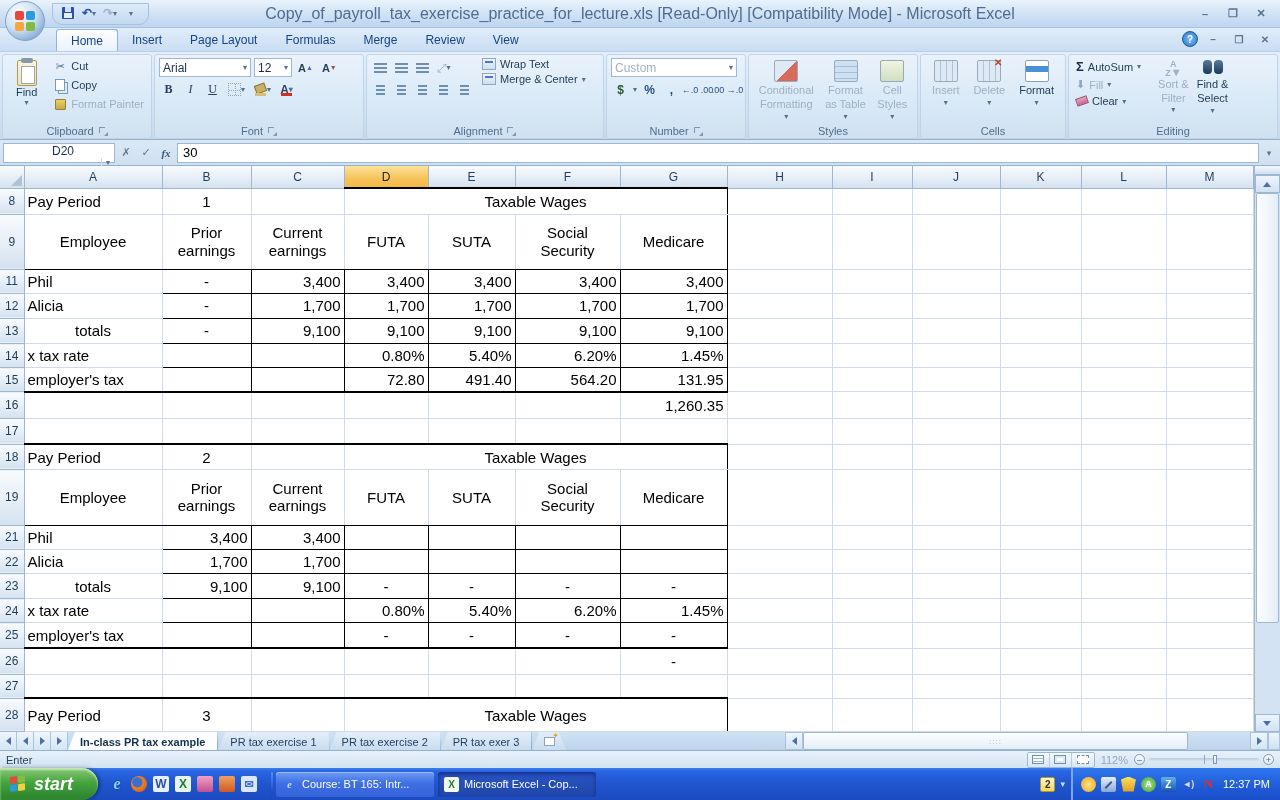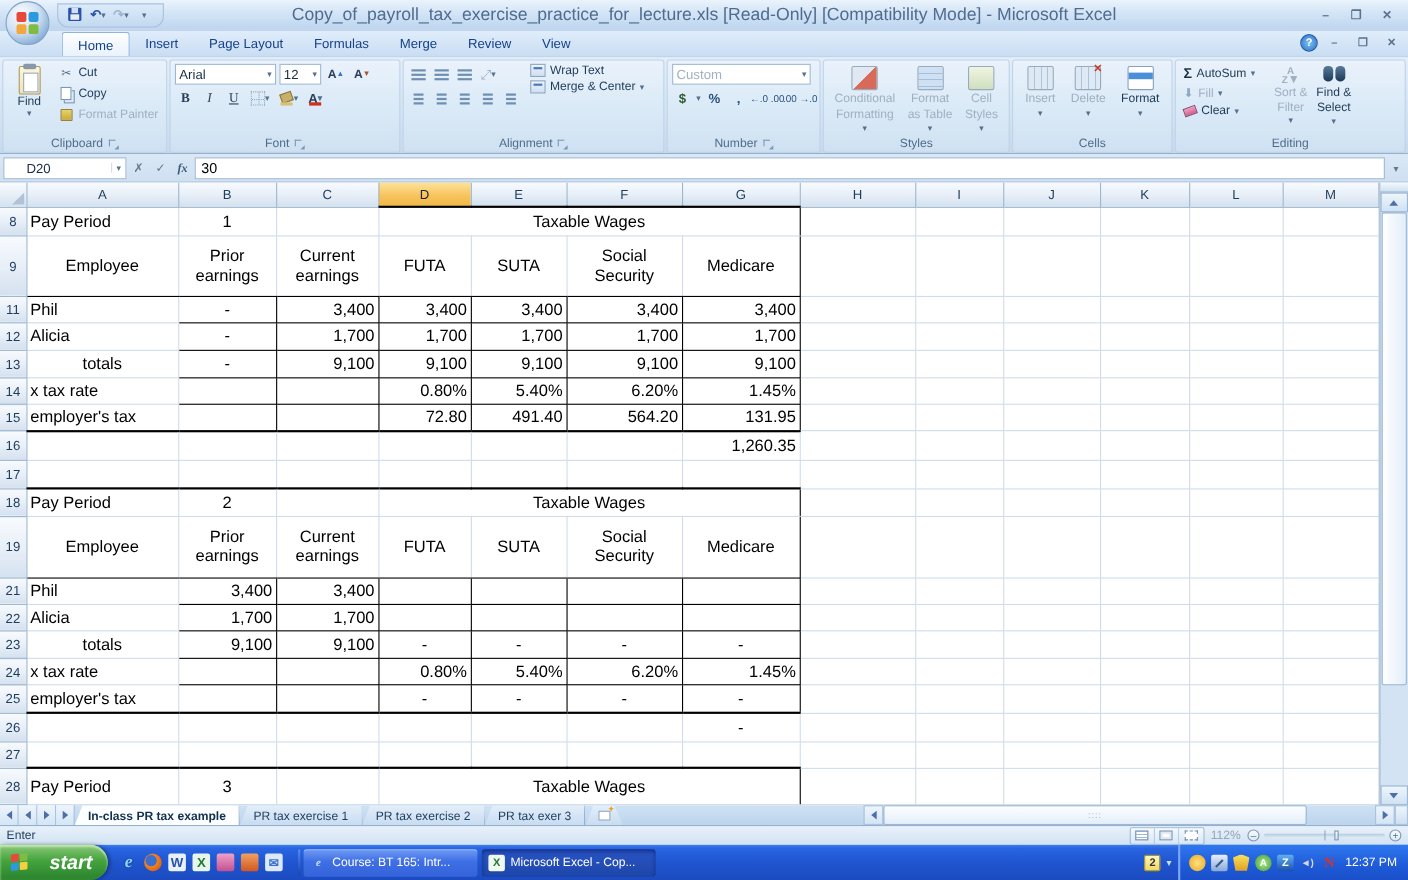--- a/index.html
+++ b/index.html
@@ -121,21 +121,21 @@
   .az-ico { font-size:9px; font-weight:bold; color:#9fb0c2; line-height:0.9; }
   .bino { width:20px; height:14px; position:relative; margin-bottom:4px; }
   .bino::before, .bino::after { content:''; position:absolute; top:0; width:9px; height:14px; border-radius:4px;
     background:linear-gradient(#5a7a9a,#1a3a5a); }
   .bino::before{left:0;} .bino::after{right:0;}
 
   
   .fbar { height:26px; background:linear-gradient(#dae8f6,#cfe0f1); border-bottom:1px solid #96b1cf;
     display:flex; align-items:center; padding:2px 3px; gap:2px; }
   .namebox { width:112px; height:20px; background:#fff; border:1px solid #9db8d2; font-size:12px; color:#1a2f46;
-    display:flex; align-items:center; padding-left:20px; }
+    display:flex; align-items:center; padding-left:8px;flex-direction:column; }
   .namebox .dd { margin-left:auto; padding:0 4px; border-left:1px solid #cfdae8; }
   .fb-btn { width:18px; height:18px; display:flex; align-items:center; justify-content:center;
     font-size:11px; color:#62788f; }
   .fx { font-style:italic; font-family:"Liberation Serif",serif; font-weight:bold; color:#3a5a7a; }
   .fvalue { flex:1; height:20px; background:#fff; border:1px solid #9db8d2; font-size:13px; color:#000;
     display:flex; align-items:center; padding-left:5px; }
   .fbar-chev { width:16px; font-size:9px; color:#62788f; text-align:center; }
 
   
   .gridwrap { height:566px; display:flex; background:#fff; overflow:hidden; }
@@ -202,21 +202,21 @@
     display:flex; align-items:center; justify-content:center; line-height:0; background:linear-gradient(#f8fbfe,#dce9f6); }
   .sl-track { flex:1; height:3px; background:linear-gradient(#b8cade,#d8e5f2); border-radius:2px; position:relative; }
   .sl-tick { position:absolute; left:50%; top:-3px; width:1px; height:9px; background:#8fa7c0; }
   .sl-handle { position:absolute; left:58%; top:-3px; width:4px; height:9px; background:linear-gradient(#fdfeff,#cfe0f1); border:1px solid #7f99b5; }
 
   
   .taskbar { height:32px; background:linear-gradient(#3a80f0 0%,#2965e2 10%,#1f55cf 50%,#1c4bc0 100%);
     display:flex; align-items:center; }
   .start { height:32px; width:98px; background:linear-gradient(#8cc87a,#45a43e 45%,#2f8830 90%);
     border-radius:0 16px 16px 0; color:#fff; font-weight:bold; font-style:italic; font-size:18px;
-    display:flex; align-items:center; gap:19px; padding-left:10px; box-shadow:inset 0 2px 2px #c4e8b4, 2px 0 4px rgba(0,0,0,.35); }
+    display:flex; align-items:center; gap:8px; padding-left:10px; box-shadow:inset 0 2px 2px #c4e8b4, 2px 0 4px rgba(0,0,0,.35); }
   .flag { width:16px; height:16px; display:grid; grid-template-columns:7px 7px; grid-template-rows:7px 7px; gap:1px; transform:skewY(-6deg); }
   .flag i { border-radius:1px; }
   .flag i:nth-child(1){background:#e8483c;} .flag i:nth-child(2){background:#7ebc42;}
   .flag i:nth-child(3){background:#2b9ade;} .flag i:nth-child(4){background:#f3d03d;}
   .ql { display:flex; align-items:center; gap:4px; padding:0 10px; }
   .ql-ico { width:18px; height:18px; border-radius:2px; display:flex; align-items:center; justify-content:center;
     font-size:12px; font-weight:bold; }
   .ie-e { color:#8fd0ff; font-family:"Liberation Serif",serif; font-style:italic; font-size:16px; text-shadow:0 0 2px #0a3a80; }
   .ffx { background:radial-gradient(circle at 40% 40%, #3a6fd0 35%, #f08020 40%, #d05010); border-radius:50%; width:16px; height:16px; }
   .w-word { background:#e8f0fa; color:#2b50a8; width:16px; height:16px; font-size:12px; border-radius:2px; display:flex; align-items:center; justify-content:center; }

